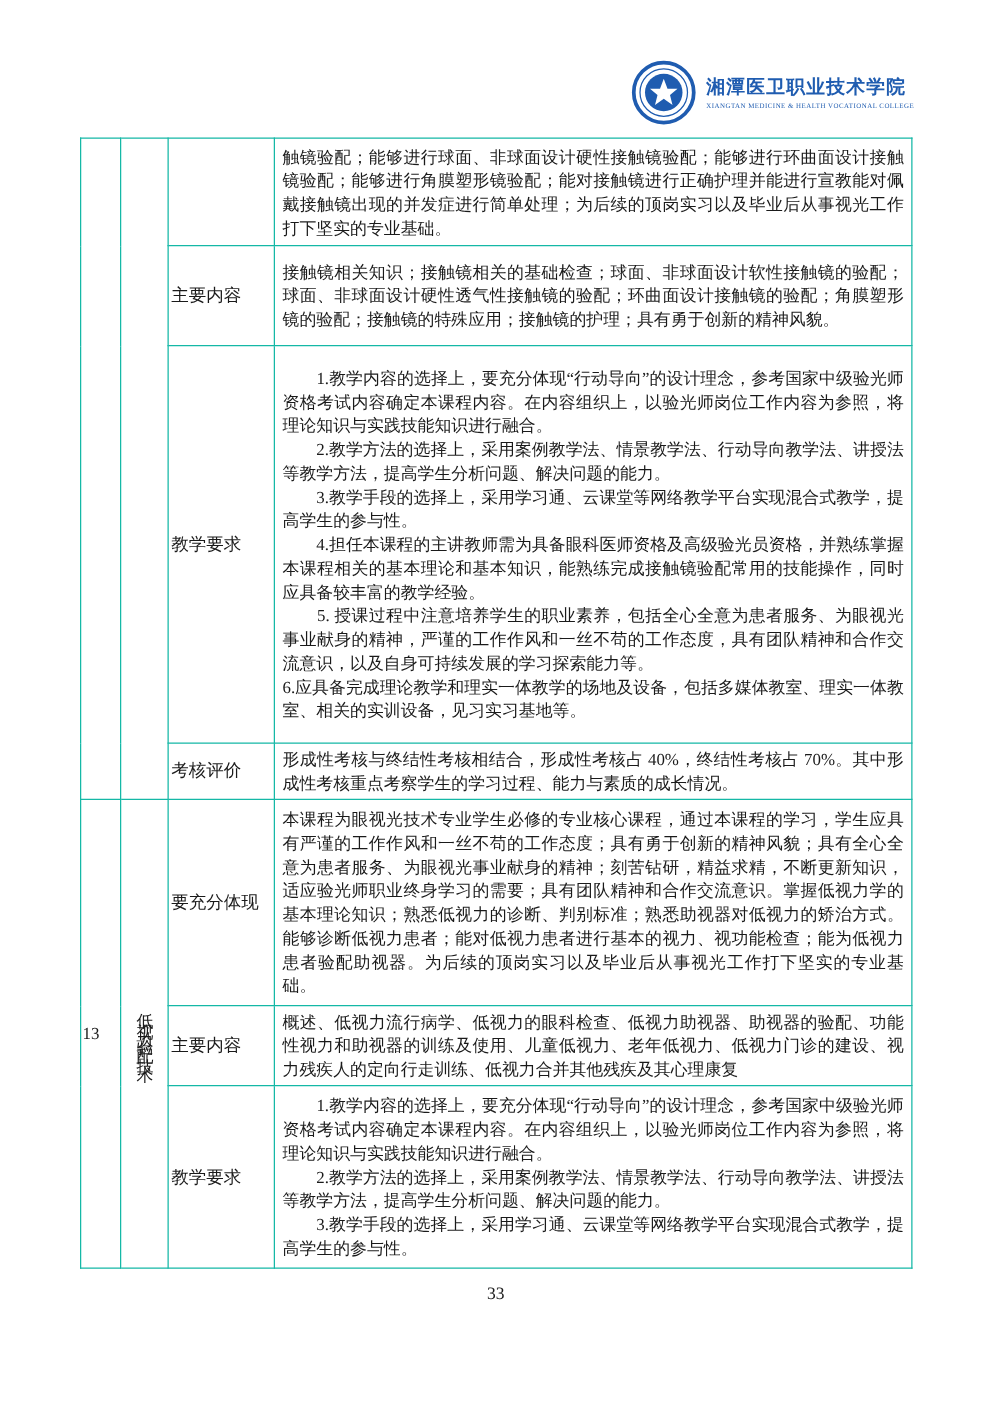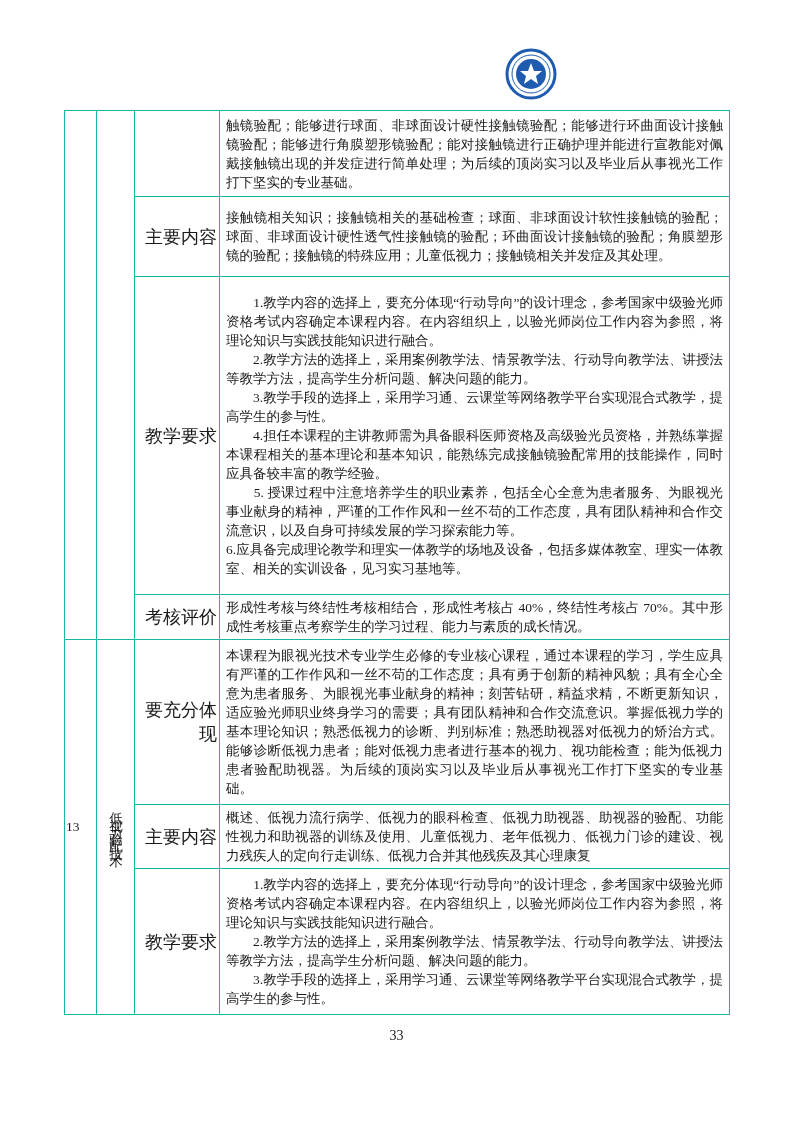--- a/index.html
+++ b/index.html
@@ -58,22 +58,22 @@
   }
   td.cell-name { text-align: center; }
   .vertical-name {
     display: inline-block;
     writing-mode: vertical-rl;
     text-orientation: upright;
     font-size: 13.5px;
     letter-spacing: 7px;
   }
   td.cell-label {
-    text-align: right;
-    font-size: 18px;
+    text-align: left;
+    font-size: 14px;
     padding: 2px;
   }
   td.cell-content {
     font-size: 13.5px;
     line-height: 19px;
     padding: 3px 6px;
     text-align: justify;
     white-space: pre-line;
   }
 
@@ -94,40 +94,44 @@
 
   <div class="header">
     <div class="logo-wrap">
       <svg viewBox="0 0 52 52" width="52" height="52" aria-hidden="true">
         <circle cx="26" cy="26" r="24" fill="#ffffff" stroke="#1f5cb0" stroke-width="3"></circle>
         <circle cx="26" cy="26" r="19" fill="none" stroke="#1f5cb0" stroke-width="1"></circle>
         <circle cx="26" cy="26" r="15" fill="#1f5cb0"></circle>
         <path d="M26 15 L29 23 L37 23 L31 28 L33 36 L26 31 L19 36 L21 28 L15 23 L23 23 Z" fill="#ffffff"></path>
       </svg>
     </div>
+    <div class="brand">
+      <div class="brand-title">湘潭医卫职业技术学院</div>
+      <div class="brand-sub">XIANGTAN MEDICINE &amp; HEALTH VOCATIONAL COLLEGE</div>
+    </div>
   </div>
 
   <table class="doc-table">
     <colgroup>
       <col style="width:32px">
       <col style="width:38px">
       <col style="width:85px">
       <col style="width:510px">
     </colgroup>
     <tbody>
 
       <tr style="height:86px;">
         <td class="cell-num" rowspan="4"></td>
         <td class="cell-name" rowspan="4"></td>
         <td class="cell-label"></td>
         <td class="cell-content">触镜验配；能够进行球面、非球面设计硬性接触镜验配；能够进行环曲面设计接触镜验配；能够进行角膜塑形镜验配；能对接触镜进行正确护理并能进行宣教能对佩戴接触镜出现的并发症进行简单处理；为后续的顶岗实习以及毕业后从事视光工作打下坚实的专业基础。</td>
       </tr>
       <tr style="height:80px;">
         <td class="cell-label">主要内容</td>
-        <td class="cell-content">接触镜相关知识；接触镜相关的基础检查；球面、非球面设计软性接触镜的验配；球面、非球面设计硬性透气性接触镜的验配；环曲面设计接触镜的验配；角膜塑形镜的验配；接触镜的特殊应用；儿童低视力；接触镜相关并发症及其处理。</td>
+        <td class="cell-content">接触镜相关知识；接触镜相关的基础检查；球面、非球面设计软性接触镜的验配；球面、非球面设计硬性透气性接触镜的验配；环曲面设计接触镜的验配；角膜塑形镜的验配；接触镜的特殊应用；接触镜的护理；具有勇于创新的精神风貌。</td>
       </tr>
       <tr style="height:318px;">
         <td class="cell-label">教学要求</td>
         <td class="cell-content">　　1.教学内容的选择上，要充分体现“行动导向”的设计理念，参考国家中级验光师资格考试内容确定本课程内容。在内容组织上，以验光师岗位工作内容为参照，将理论知识与实践技能知识进行融合。
 　　2.教学方法的选择上，采用案例教学法、情景教学法、行动导向教学法、讲授法等教学方法，提高学生分析问题、解决问题的能力。
 　　3.教学手段的选择上，采用学习通、云课堂等网络教学平台实现混合式教学，提高学生的参与性。
 　　4.担任本课程的主讲教师需为具备眼科医师资格及高级验光员资格，并熟练掌握本课程相关的基本理论和基本知识，能熟练完成接触镜验配常用的技能操作，同时应具备较丰富的教学经验。
 　　5. 授课过程中注意培养学生的职业素养，包括全心全意为患者服务、为眼视光事业献身的精神，严谨的工作作风和一丝不苟的工作态度，具有团队精神和合作交流意识，以及自身可持续发展的学习探索能力等。
 6.应具备完成理论教学和理实一体教学的场地及设备，包括多媒体教室、理实一体教室、相关的实训设备，见习实习基地等。</td>
       </tr>

